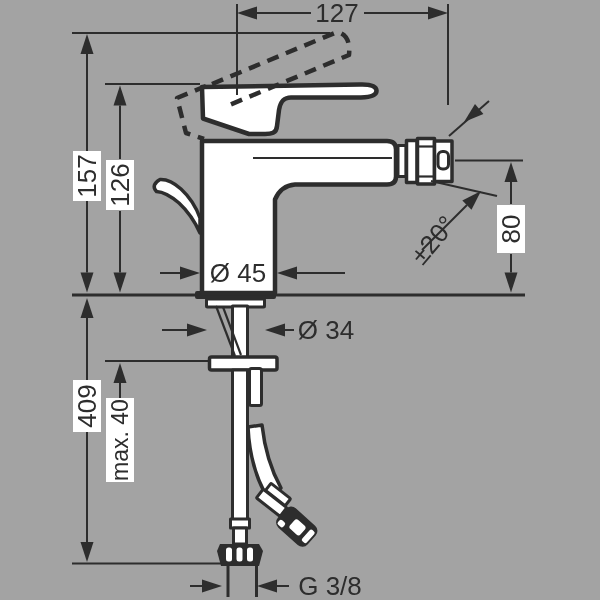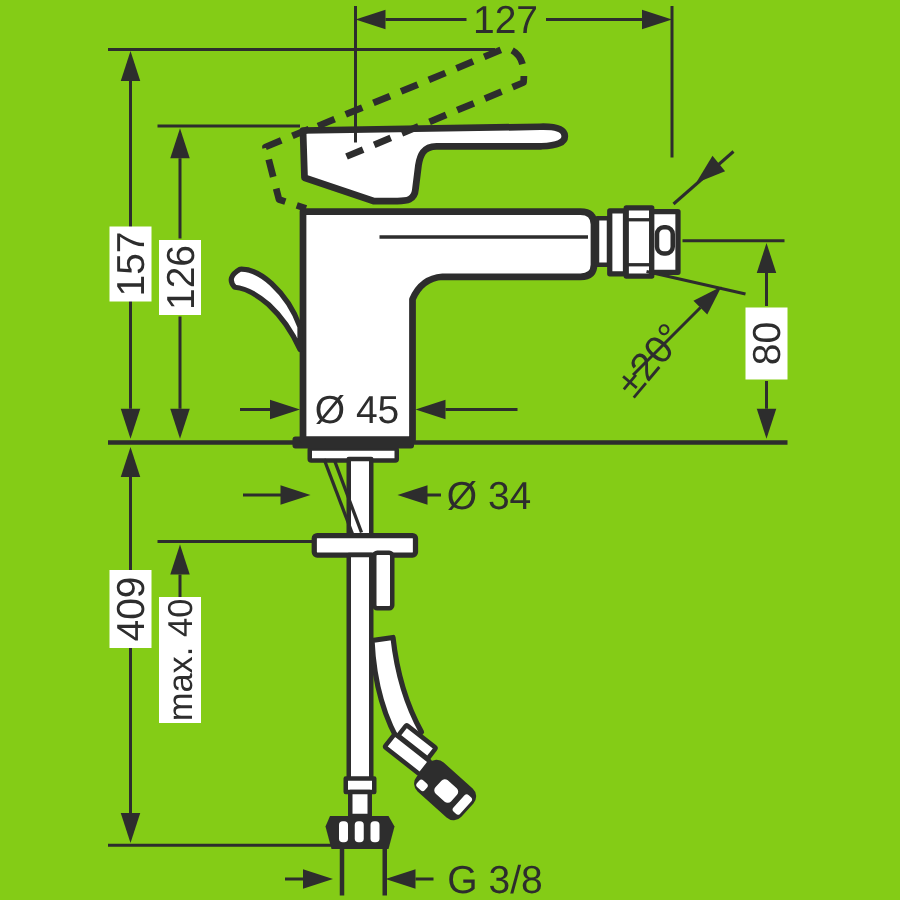--- a/index.html
+++ b/index.html
@@ -1,19 +1,19 @@
 <!DOCTYPE html>
 <html><head>
 <meta charset="utf-8">
 <style>
   html,body{margin:0;padding:0;background:#ffffff;}
   .canvas{
     position:relative;
     width:600px;height:600px;
-    background:#84cc16;
+    background:#a3a3a3;
     font-family:"Liberation Sans", sans-serif;
   }
   svg{display:block;}
   svg text{
     font-family:"Liberation Sans", sans-serif;
     fill:#2d2d2d;
     font-size:26px;
   }
   svg text.small{font-size:23px;}
   .thin{stroke:#2d2d2d;stroke-width:2;fill:none;}

